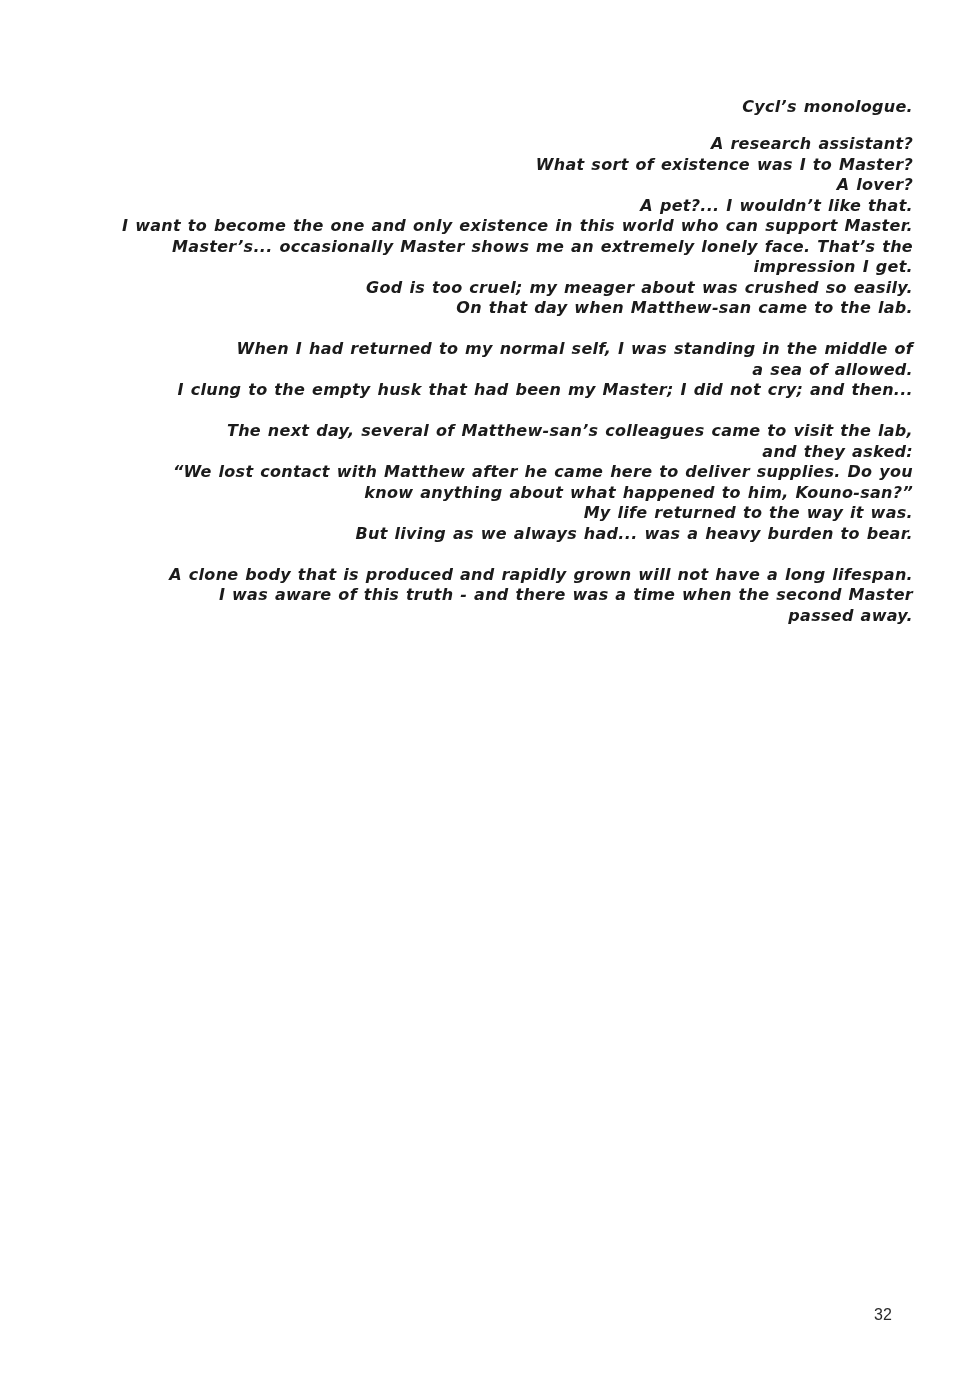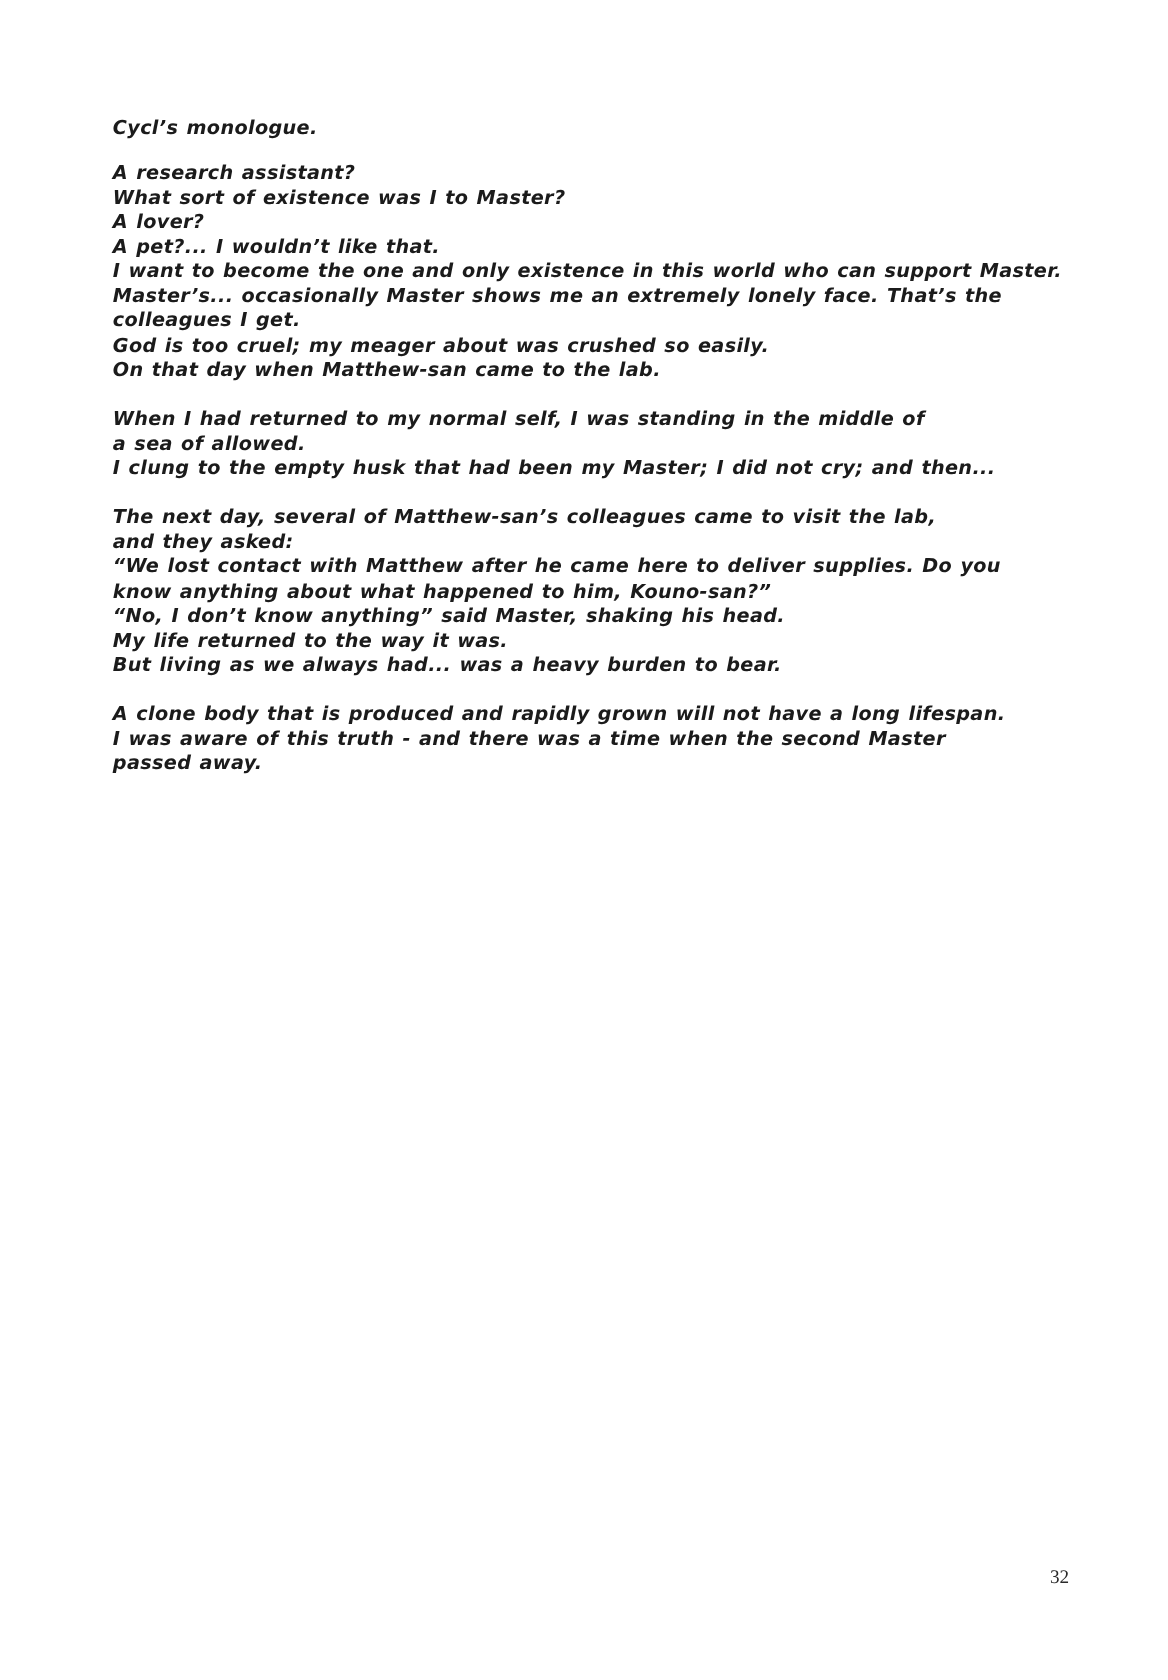--- a/index.html
+++ b/index.html
@@ -24,68 +24,68 @@
   .line {
     font-family: "DejaVu Sans", sans-serif;
     font-style: italic;
     font-weight: bold;
     font-size: 16px;
     line-height: 20.5px;
     letter-spacing: 0.3px;
     word-spacing: 1px;
     white-space: nowrap;
     color: var(--ink, #1b1b1b);
+    text-align: right;
   }
   .heading {
     margin-bottom: 16.5px;
   }
   .block + .block {
     margin-top: 20.5px;
   }
   .page-number {
     position: absolute;
     left: 868px;
     top: 1306px;
     width: 30px;
     text-align: center;
-    font-family: Liberation Serif, serif;
+    font-family: Liberation Sans, sans-serif;
     font-size: 16px;
     font-weight: normal;
     color: #2a2a2a;
   }
 </style>
 </head>
 <body>
 
 <div class="sheet" style="--paper: #ffffff; --ink: #1b1b1b;">
   <div class="content">
     <div class="heading line">Cycl’s monologue.</div>
     <div id="paragraphs-root">
         <div class="block">
           <div class="line">A research assistant?</div>
           <div class="line">What sort of existence was I to Master?</div>
           <div class="line">A lover?</div>
           <div class="line">A pet?... I wouldn’t like that.</div>
           <div class="line">I want to become the one and only existence in this world who can support Master.</div>
           <div class="line">Master’s... occasionally Master shows me an extremely lonely face. That’s the</div>
-          <div class="line">colleagues I get.</div>
+          <div class="line">impression I get.</div>
           <div class="line">God is too cruel; my meager about was crushed so easily.</div>
           <div class="line">On that day when Matthew-san came to the lab.</div>
         </div>
         <div class="block">
           <div class="line">When I had returned to my normal self, I was standing in the middle of</div>
           <div class="line">a sea of allowed.</div>
           <div class="line">I clung to the empty husk that had been my Master; I did not cry; and then...</div>
         </div>
         <div class="block">
           <div class="line">The next day, several of Matthew-san’s colleagues came to visit the lab,</div>
           <div class="line">and they asked:</div>
           <div class="line">“We lost contact with Matthew after he came here to deliver supplies. Do you</div>
           <div class="line">know anything about what happened to him, Kouno-san?”</div>
-          <div class="line">“No, I don’t know anything” said Master, shaking his head.</div>
           <div class="line">My life returned to the way it was.</div>
           <div class="line">But living as we always had... was a heavy burden to bear.</div>
         </div>
         <div class="block">
           <div class="line">A clone body that is produced and rapidly grown will not have a long lifespan.</div>
           <div class="line">I was aware of this truth - and there was a time when the second Master</div>
           <div class="line">passed away.</div>
         </div>
       </div>
   </div>

